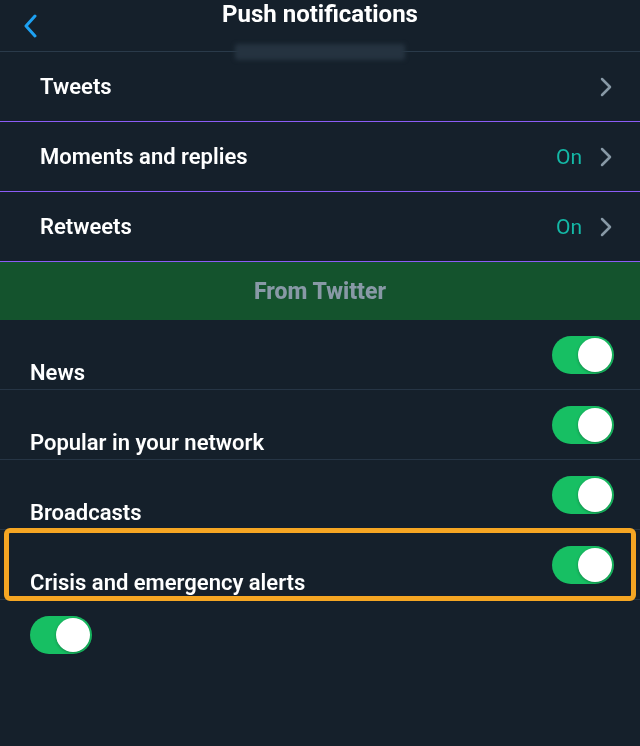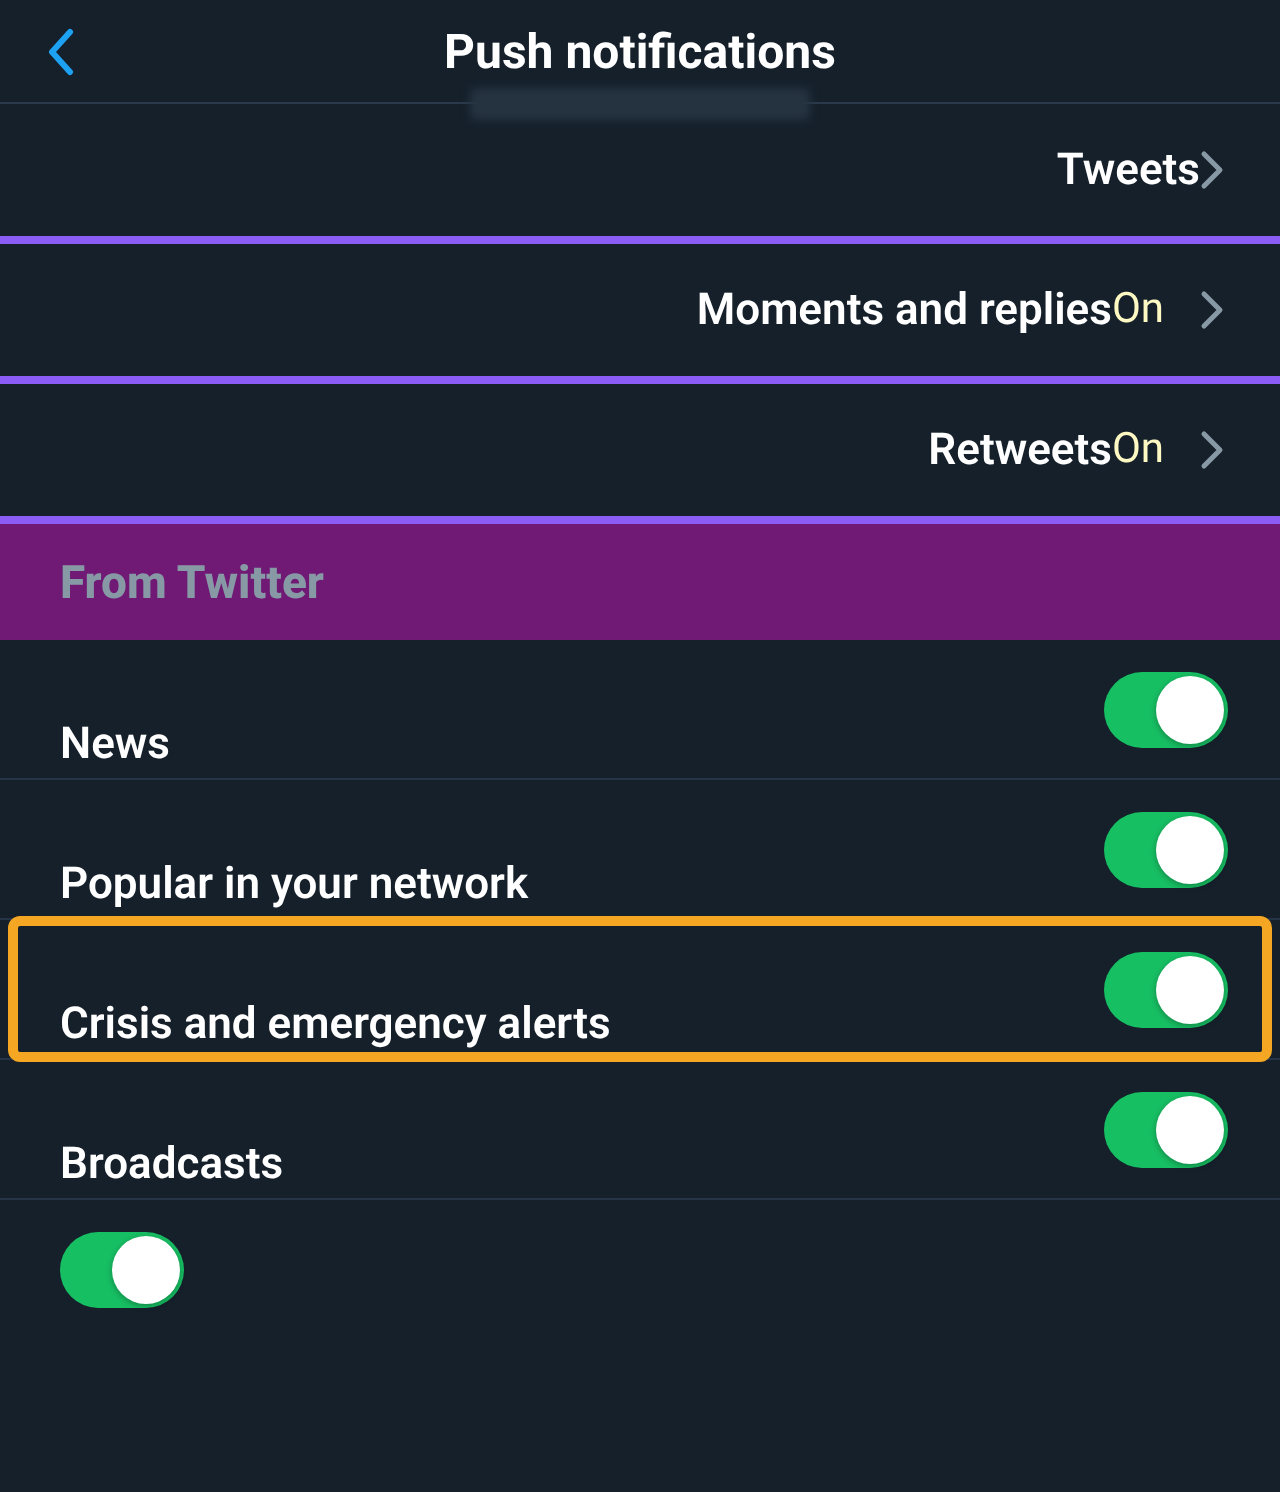--- a/index.html
+++ b/index.html
@@ -11,21 +11,21 @@
       width: 640px;
       height: 746px;
       background: #15202b;
       font-family: -apple-system, BlinkMacSystemFont, "Segoe UI", Roboto, Helvetica, Arial, sans-serif;
       color: #ffffff;
       overflow: hidden;
     }
     .header {
       height: 52px;
       display: flex;
-      align-items: center;
+      align-items: flex-start;
       justify-content: center;
       position: relative;
       border-bottom: 1px solid #2a3a4a;
     }
     .back-btn {
       position: absolute;
       left: 20px;
       top: 50%;
       transform: translateY(-50%);
       width: 20px;
@@ -57,47 +57,47 @@
     }
     .list {
       display: flex;
       flex-direction: column;
     }
     .row {
       height: 70px;
       display: flex;
       align-items: center;
       padding: 0 28px 0 40px;
-      border-bottom: 4px solid #8b5cf6;
+      border-bottom: 1px solid #8b5cf6;
       cursor: pointer;
       position: relative;
-      text-align: right;
     }
     .row-label {
       font-size: 22px;
       font-weight: 600;
       color: #ffffff;
       flex: 1;
     }
     .row-value {
       font-size: 21px;
-      color: #fef9c3;
+      color: #14b8a6;
       margin-right: 18px;
     }
     .chevron-right {
       width: 12px;
       height: 20px;
       flex-shrink: 0;
     }
     .section {
       height: 58px;
       display: flex;
       align-items: center;
       padding: 0 30px;
-      background: #701a75;
+      background: #14532d;
+      justify-content: center;
     }
     .section-label {
       font-size: 23px;
       font-weight: 800;
       color: #8899a6;
     }
     .toggle-row {
       height: 70px;
       display: flex;
       align-items: center;
@@ -189,34 +189,34 @@
   </div>
 
   <div class="toggle-row">
     <div class="toggle-label">Popular in your network</div>
     <div class="toggle">
       <div class="toggle-knob"></div>
     </div>
   </div>
 
 
+  <div class="toggle-row">
+    <div class="toggle-label">Broadcasts</div>
+    <div class="toggle">
+      <div class="toggle-knob"></div>
+    </div>
+  </div>
+
   <div class="toggle-row" style="position:relative;">
     <div class="toggle-label">Crisis and emergency alerts</div>
     <div class="toggle">
       <div class="toggle-knob"></div>
     </div>
     <div class="highlight-box" style="left:4px; right:4px; top:-2px; bottom:-2px;"></div>
   </div>
 
-  <div class="toggle-row">
-    <div class="toggle-label">Broadcasts</div>
-    <div class="toggle">
-      <div class="toggle-knob"></div>
-    </div>
-  </div>
-
   <div class="toggle-row" style="border-bottom:none;">
     <div class="toggle">
       <div class="toggle-knob"></div>
     </div>
   </div>
 
 </div>
 
 </body></html>

